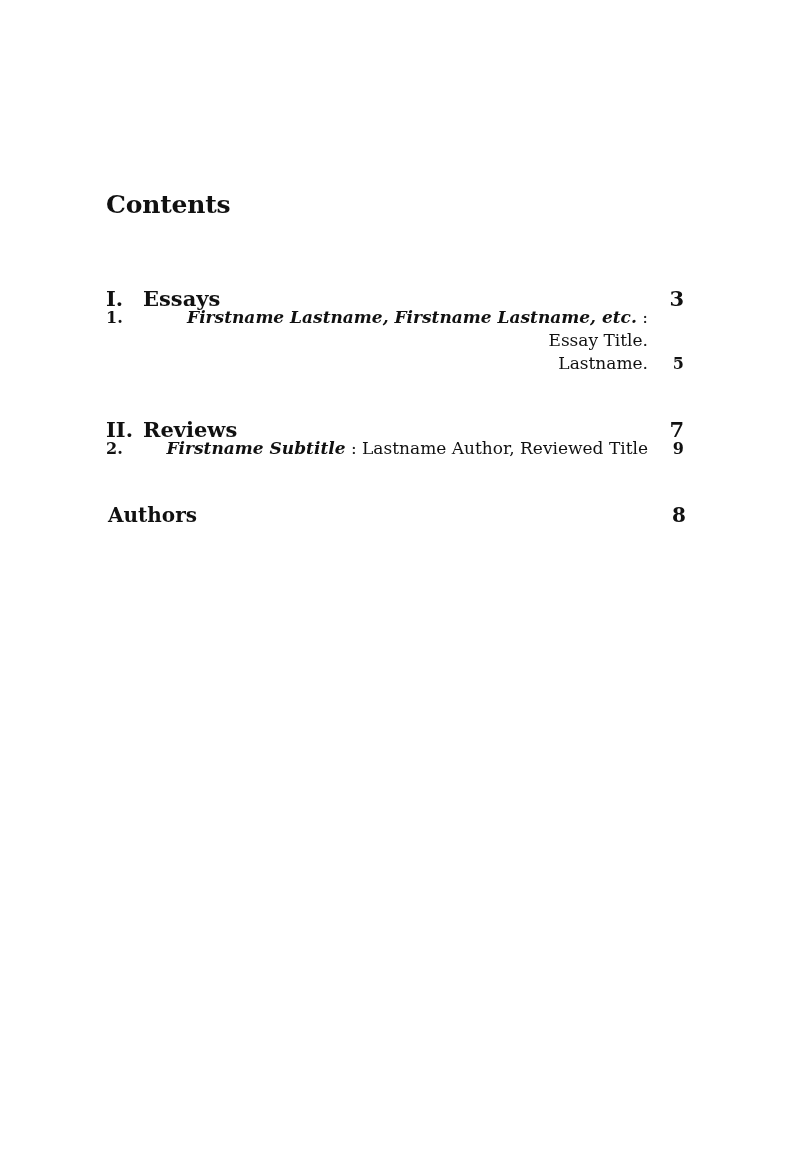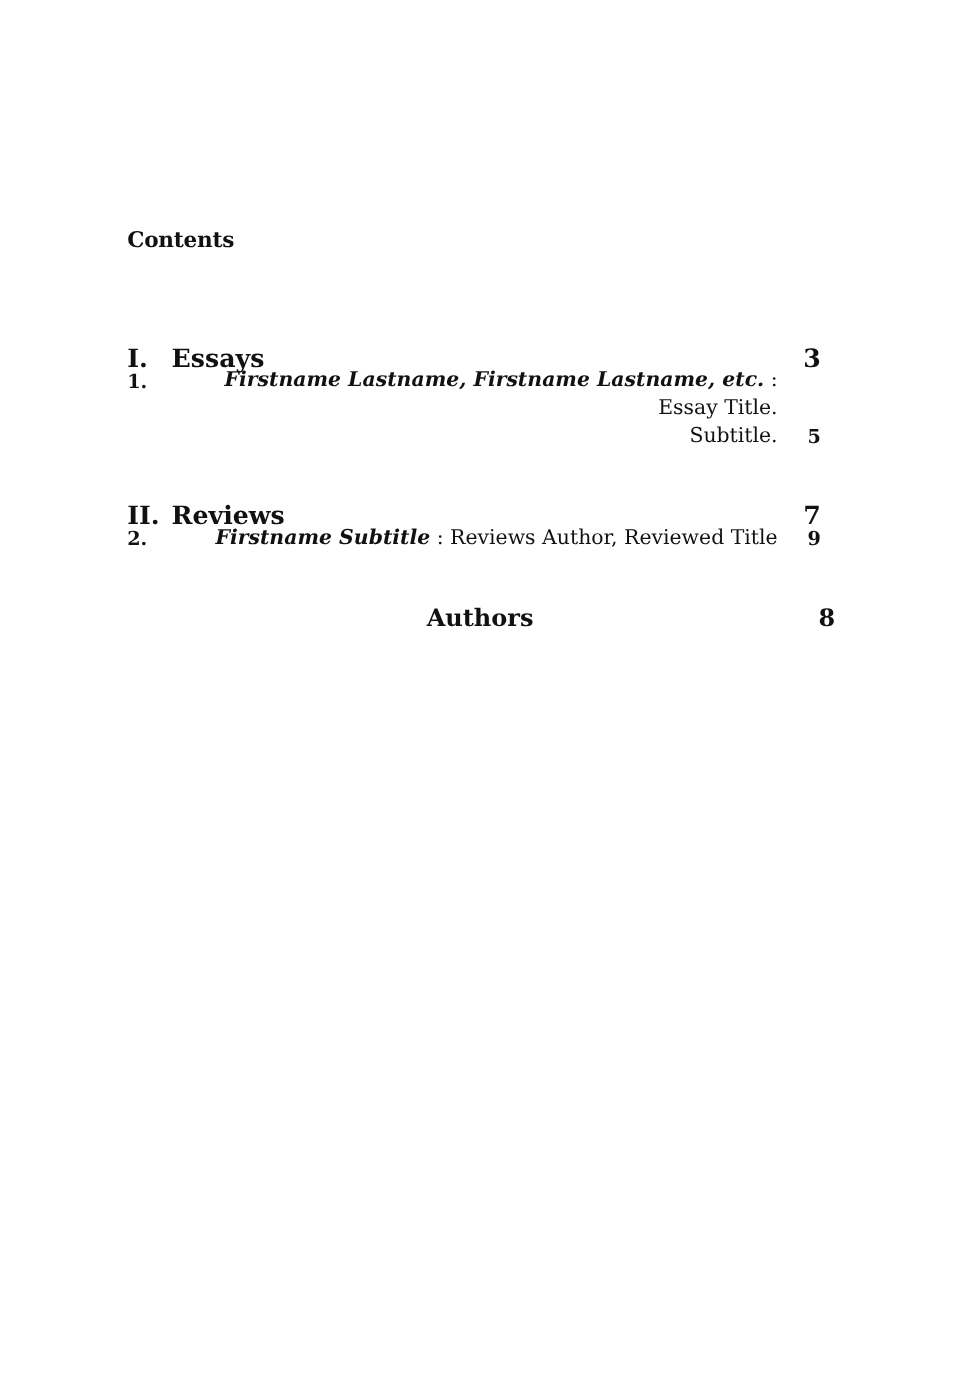--- a/index.html
+++ b/index.html
@@ -18,21 +18,21 @@
     .page {
       position: absolute;
       left: 106px;
       top: 0;
       width: 578px;
     }
     .contents-title {
       position: absolute;
       top: 190px;
       left: 0;
-      font-size: 18px;
+      font-size: 25px;
       font-weight: bold;
       letter-spacing: -0.2px;
     }
     .part-row {
       position: absolute;
       left: 0;
       width: 578px;
       display: flex;
       align-items: baseline;
       font-weight: bold;
@@ -76,62 +76,61 @@
     }
     .entry .page-num {
       position: absolute;
       right: 0;
       bottom: 0;
       font-weight: bold;
       font-size: 16px;
     }
     .authors-row {
       position: absolute;
-      left: 12px;
+      left: 2px;
       width: 578px;
       display: flex;
       align-items: baseline;
       font-weight: bold;
       font-size: 20px;
-      text-align: center;
     }
     .authors-row .title { flex: 1; }
   </style>
 </head>
 <body>
 
 <div class="page">
 
   <div class="contents-title">Contents</div>
 
   <div class="part-row" style="top:262px;">
     <span class="num">I.</span>
     <span class="title">Essays</span>
     <span class="page-num">3</span>
   </div>
 
   <div class="entry" style="top:306px;">
     <span class="num">1.</span>
     <div class="body">
       <span class="authors">Firstname Lastname, Firstname Lastname, etc.</span><span> : </span><span>Essay Title.</span><br>
-      <span>Subtitle.</span>
+      <span>Lastname.</span>
     </div>
     <span class="page-num">5</span>
   </div>
 
   <div class="part-row" style="top:393px;justify-content:center;">
     <span class="num">II.</span>
     <span class="title">Reviews</span>
     <span class="page-num">7</span>
   </div>
 
   <div class="entry" style="top:437px;">
     <span class="num">2.</span>
     <div class="body">
-      <span class="authors">Firstname Subtitle</span><span> : </span><span>Reviews Author,</span> <span class="reviewed-title">Reviewed Title</span>
+      <span class="authors">Firstname Subtitle</span><span> : </span><span>Lastname Author,</span> <span class="reviewed-title">Reviewed Title</span>
     </div>
     <span class="page-num">9</span>
   </div>
 
   <div class="authors-row" style="top:503px;">
     <span class="title">Authors</span>
     <span class="page-num">8</span>
   </div>
 
 </div>

